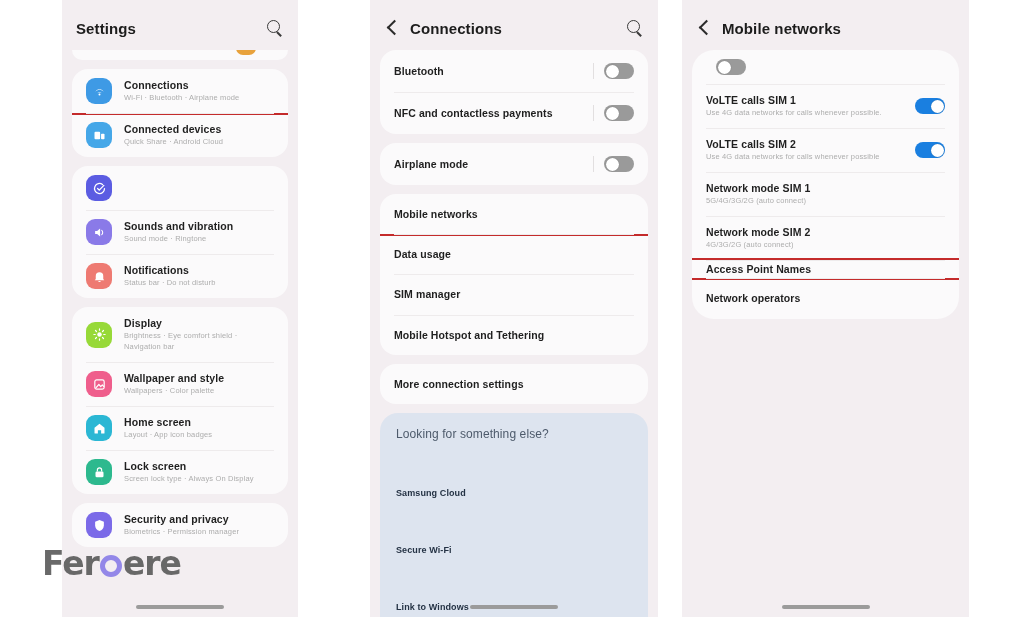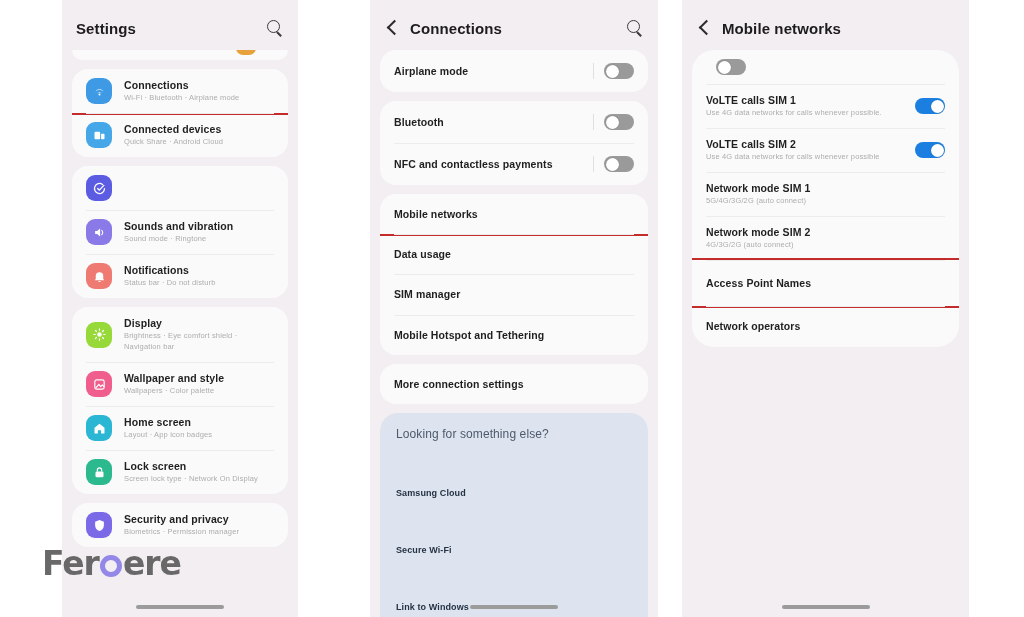--- a/index.html
+++ b/index.html
@@ -272,21 +272,21 @@
             </div>
             <div class="row">
               <div class="sicon" style="background: rgb(45, 185, 142);">
                 <svg viewBox="0 0 24 24" fill="#fff">
                   <rect x="5.6" y="10.2" width="12.8" height="9.4" rx="2.2"></rect>
                   <path d="M8.6 10.2V8a3.4 3.4 0 016.8 0v2.2" stroke="#fff" stroke-width="1.9" fill="none"></path>
                 </svg>
               </div>
               <div class="texts">
                 <div class="lbl">Lock screen</div>
-                <div class="sub">Screen lock type · Network On Display</div>
+                <div class="sub">Screen lock type · Always On Display</div>
               </div>
             </div>
           </div>
           <div class="card">
             <div class="row">
               <div class="sicon" style="background: rgb(123, 106, 232);">
                 <svg viewBox="0 0 24 24" fill="#fff">
                   <path d="M12 3.2l7 2.9v5.3c0 4.4-2.9 8-7 9.4-4.1-1.4-7-5-7-9.4V6.1z"></path>
                 </svg>
               </div>
@@ -310,41 +310,41 @@
       <div class="title">Connections</div>
       <div class="spacer"></div>
       <div class="search-icon"></div>
     </div>
 
     <div class="scroll">
       <div id="connections-groups">
           <div class="card">
             <div class="row" style="padding: 13px 14px;">
               <div class="texts">
-                <div class="lbl">Airplane mode</div>
+                <div class="lbl">Bluetooth</div>
               </div>
               <div class="tdiv"></div>
               <div class="toggle">
                 <div class="knob"></div>
               </div>
             </div>
-          </div>
-          <div class="card">
-            <div class="row" style="padding: 13px 14px;">
-              <div class="texts">
-                <div class="lbl">Bluetooth</div>
+            <div class="row" style="padding: 13px 14px;">
+              <div class="texts">
+                <div class="lbl">NFC and contactless payments</div>
               </div>
               <div class="tdiv"></div>
               <div class="toggle">
                 <div class="knob"></div>
               </div>
             </div>
-            <div class="row" style="padding: 13px 14px;">
-              <div class="texts">
-                <div class="lbl">NFC and contactless payments</div>
+          </div>
+          <div class="card">
+            <div class="row" style="padding: 13px 14px;">
+              <div class="texts">
+                <div class="lbl">Airplane mode</div>
               </div>
               <div class="tdiv"></div>
               <div class="toggle">
                 <div class="knob"></div>
               </div>
             </div>
           </div>
           <div class="card">
             <div class="row hl" style="padding: 13px 14px;">
               <div class="texts">
@@ -429,21 +429,21 @@
               <div class="lbl">Network mode SIM 1</div>
               <div class="sub">5G/4G/3G/2G (auto connect)</div>
             </div>
           </div>
           <div class="row" style="padding: 9px 14px;">
             <div class="texts">
               <div class="lbl">Network mode SIM 2</div>
               <div class="sub">4G/3G/2G (auto connect)</div>
             </div>
           </div>
-          <div class="row hl" style="padding: 16px 14px;">
+          <div class="row hl" style="padding: 2px 14px;">
             <div class="texts">
               <div class="lbl">Access Point Names</div>
             </div>
           </div>
           <div class="row" style="padding: 13px 14px;">
             <div class="texts">
               <div class="lbl">Network operators</div>
             </div>
           </div>
         </div>

